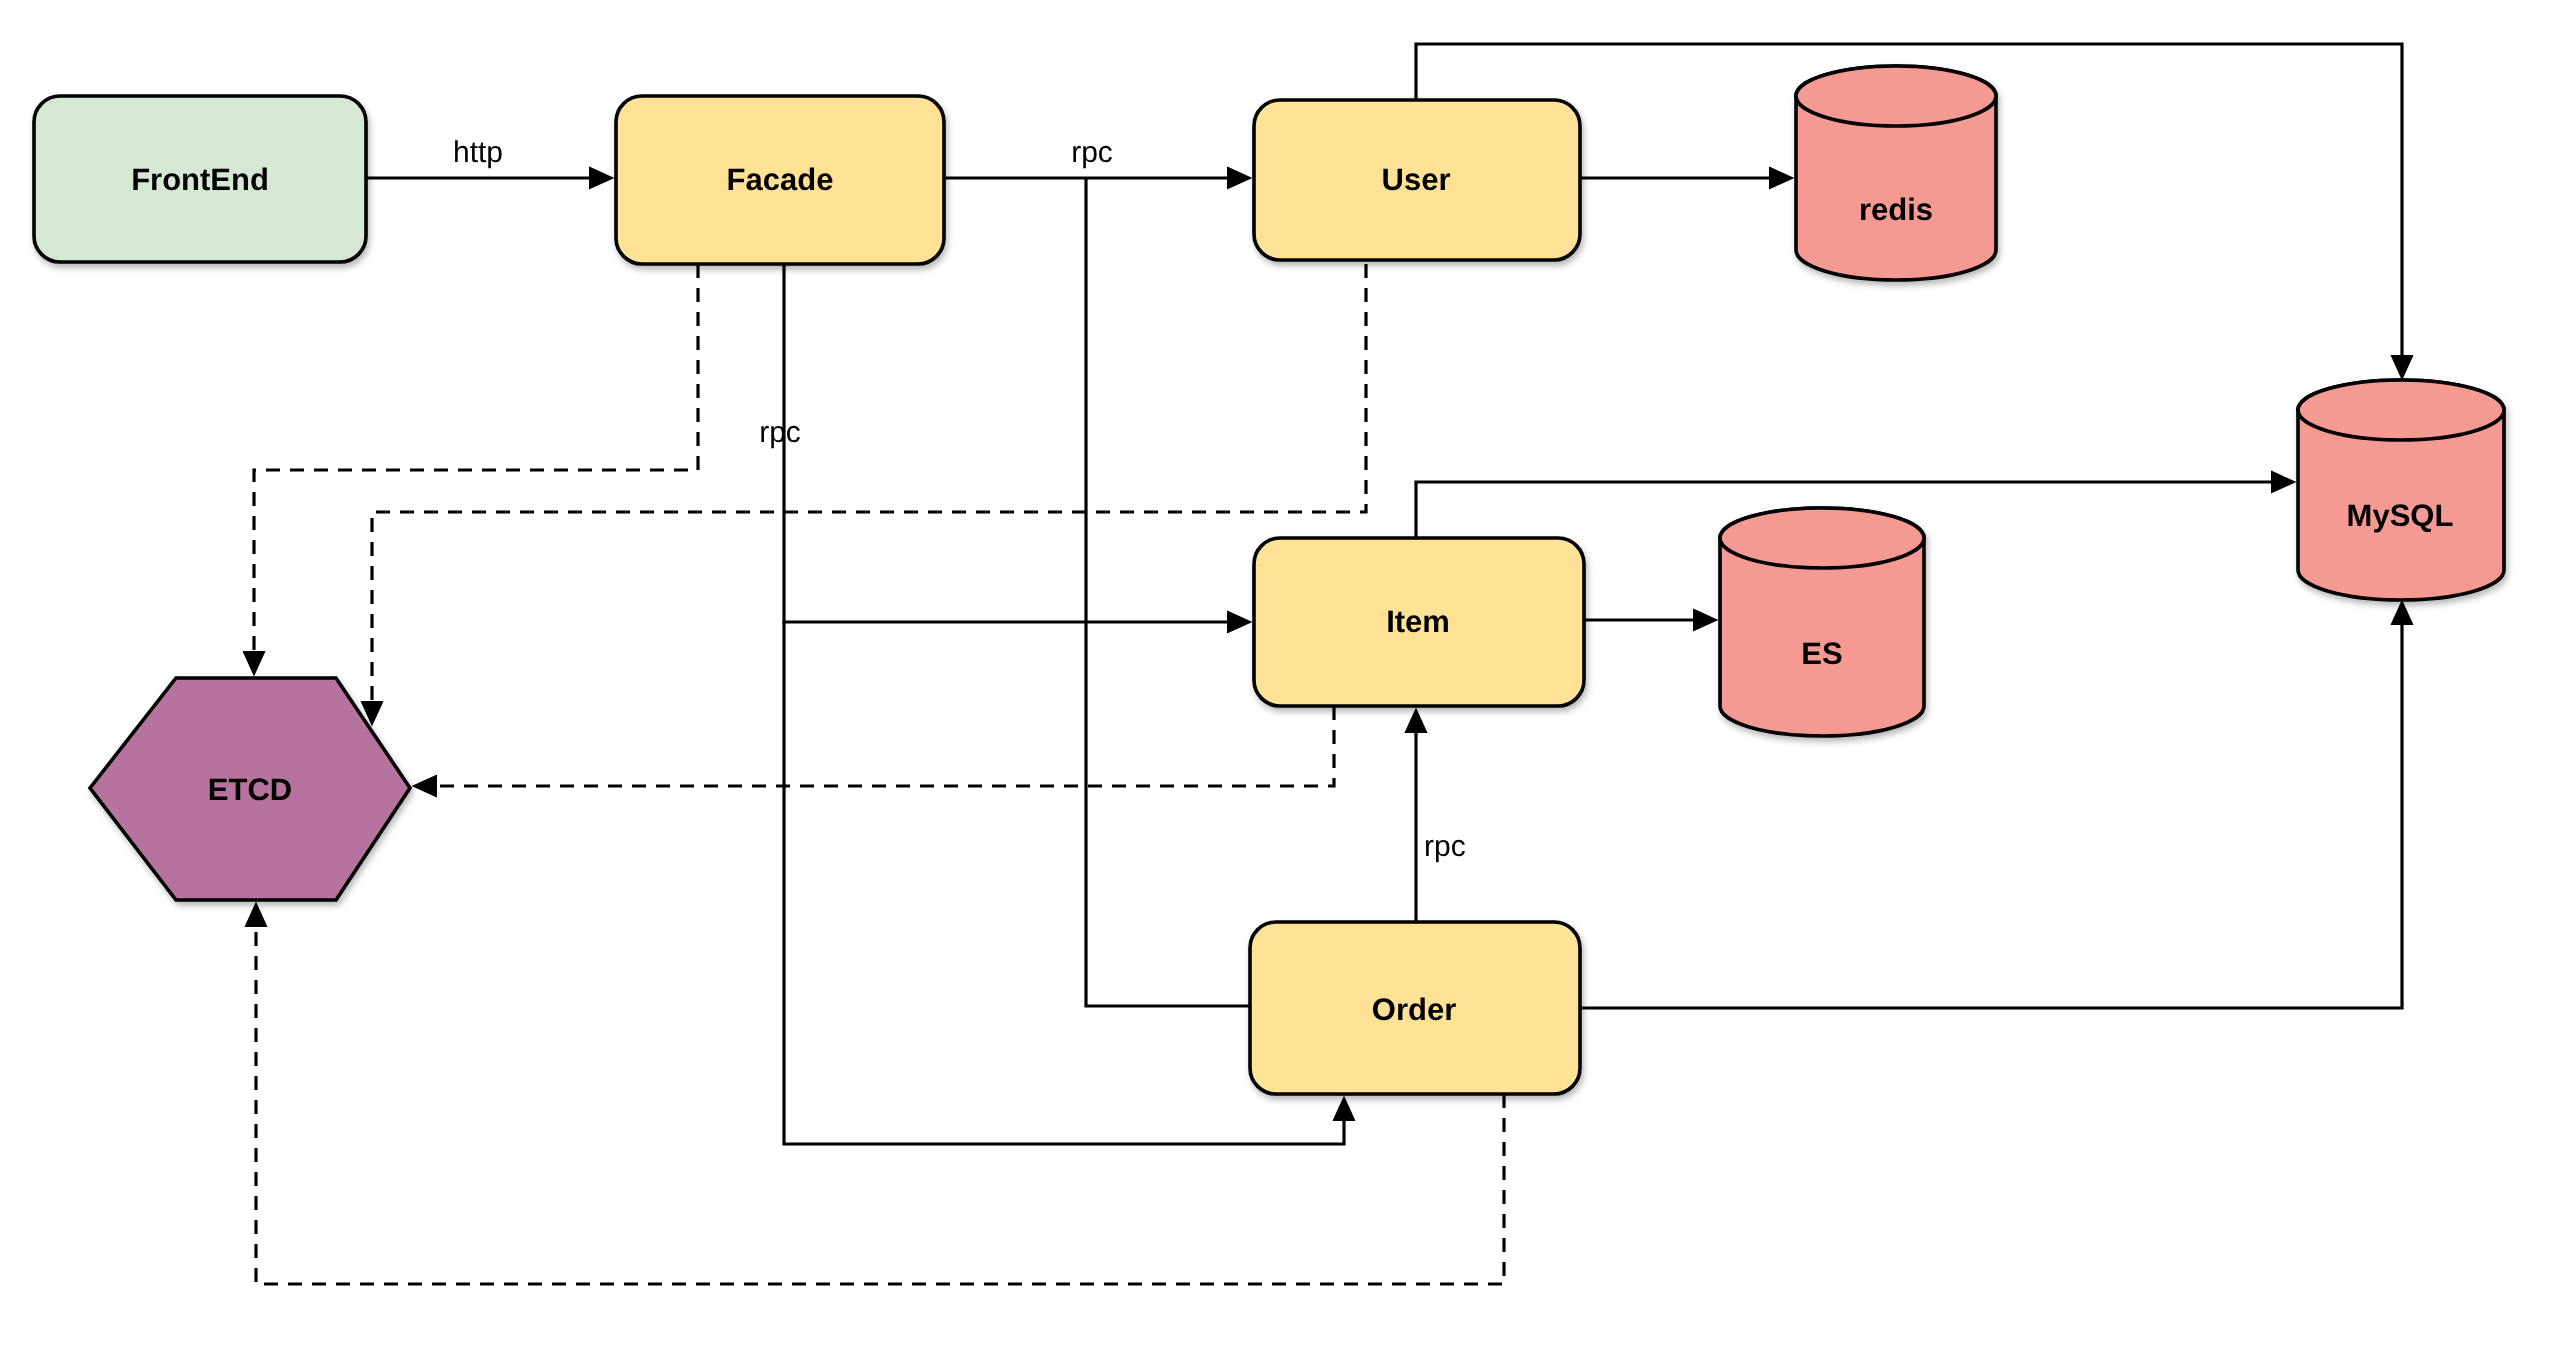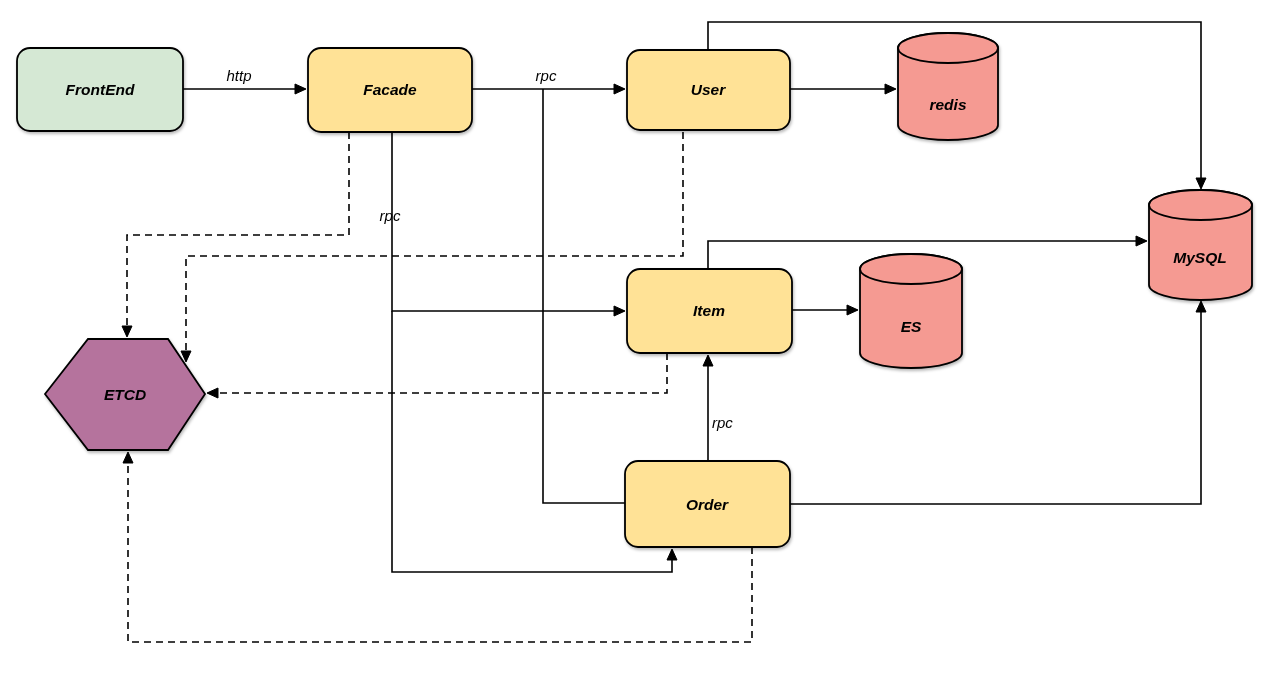--- a/index.html
+++ b/index.html
@@ -1,17 +1,17 @@
 <!DOCTYPE html>
 <html><head>
 <meta charset="utf-8">
 <style>
   html,body{margin:0;padding:0;background:#ffffff;}
   .stage{position:relative;width:1280px;height:681px;background:#ffffff;overflow:hidden;
-         font-family:"Liberation Sans",sans-serif;font-style:italic;}
+         font-family:"Liberation Sans",sans-serif;}
   svg{display:block;}
   .node-label{font-family:"Liberation Sans",sans-serif;font-size:15.5px;font-weight:700;fill:#000;}
   .edge-label{font-family:"Liberation Sans",sans-serif;font-size:15px;font-weight:400;fill:#000;}
   .edge{fill:none;stroke:#000;stroke-width:1.6;}
   .edge.dashed{stroke-dasharray:7 5;}
   .shape{stroke:#000;stroke-width:1.8;}
   .shadow{filter:drop-shadow(1.5px 2px 1.5px rgba(0,0,0,0.28));}
 </style>
 </head>
 <body>

